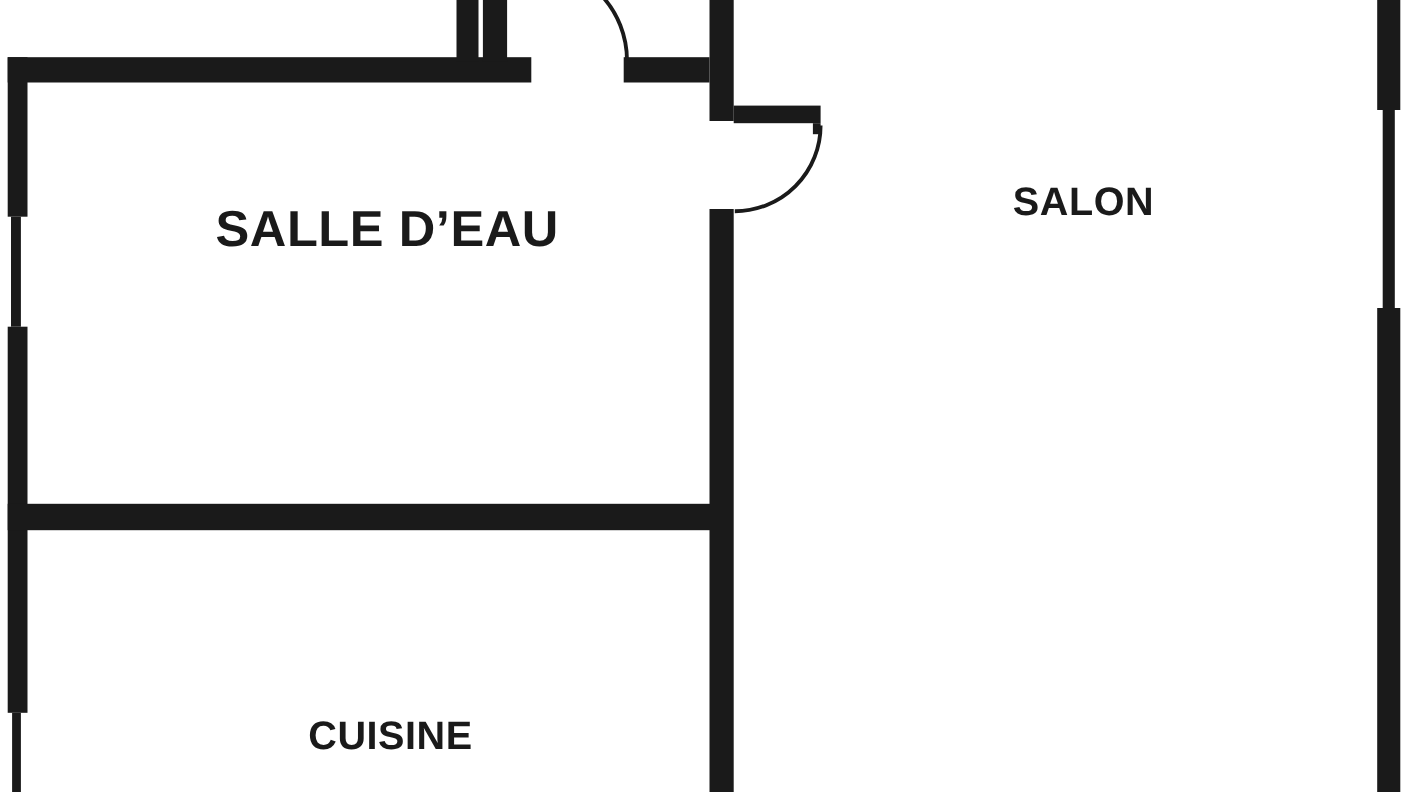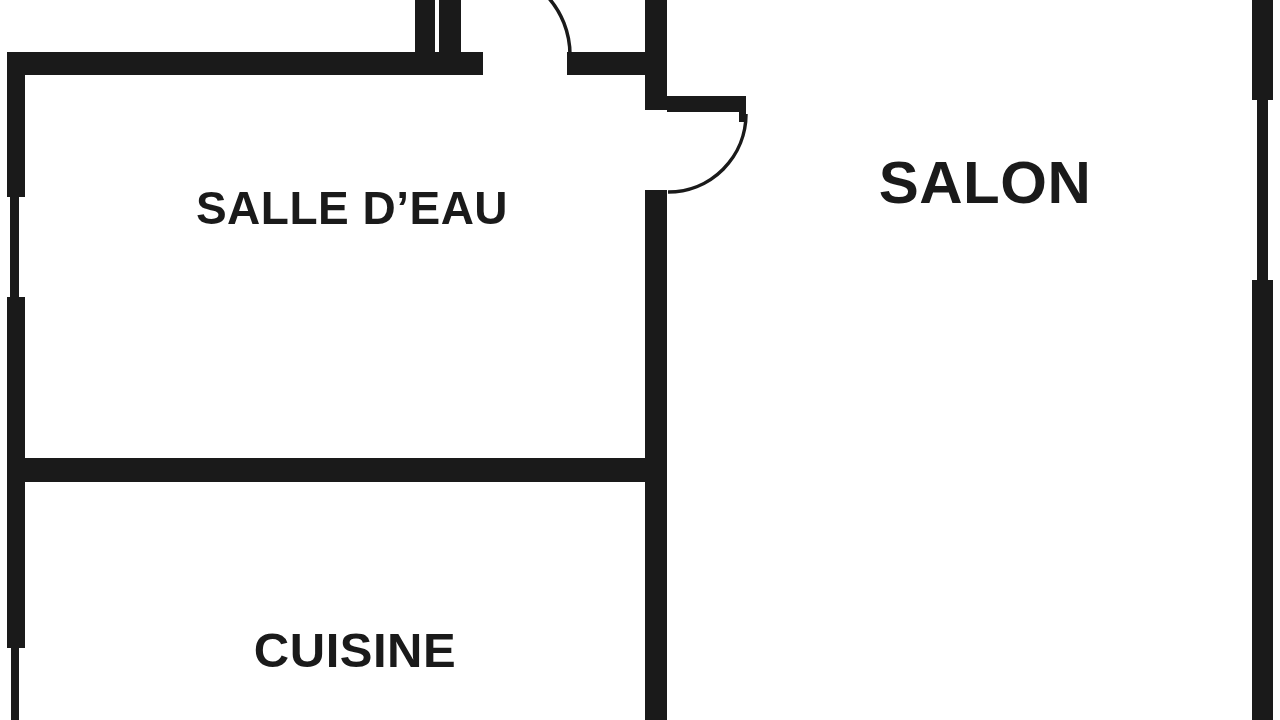--- a/index.html
+++ b/index.html
@@ -34,27 +34,27 @@
   .label-salle-deau {
     left: 352px;
     top: 185px;
     font-size: 46px;
     line-height: 47px;
     text-align: center;
   }
   .label-salon {
     left: 985px;
     top: 159px;
-    font-size: 60px;
+    font-size: 36px;
     line-height: 48px;
   }
   .label-cuisine {
     left: 355px;
-    top: 626px;
-    font-size: 49px;
+    top: 644px;
+    font-size: 36px;
     line-height: 49px;
   }
   .label-salle {
     left: 983px;
     top: 669px;
     font-size: 49px;
     line-height: 49px;
   }
 </style>
 </head>

